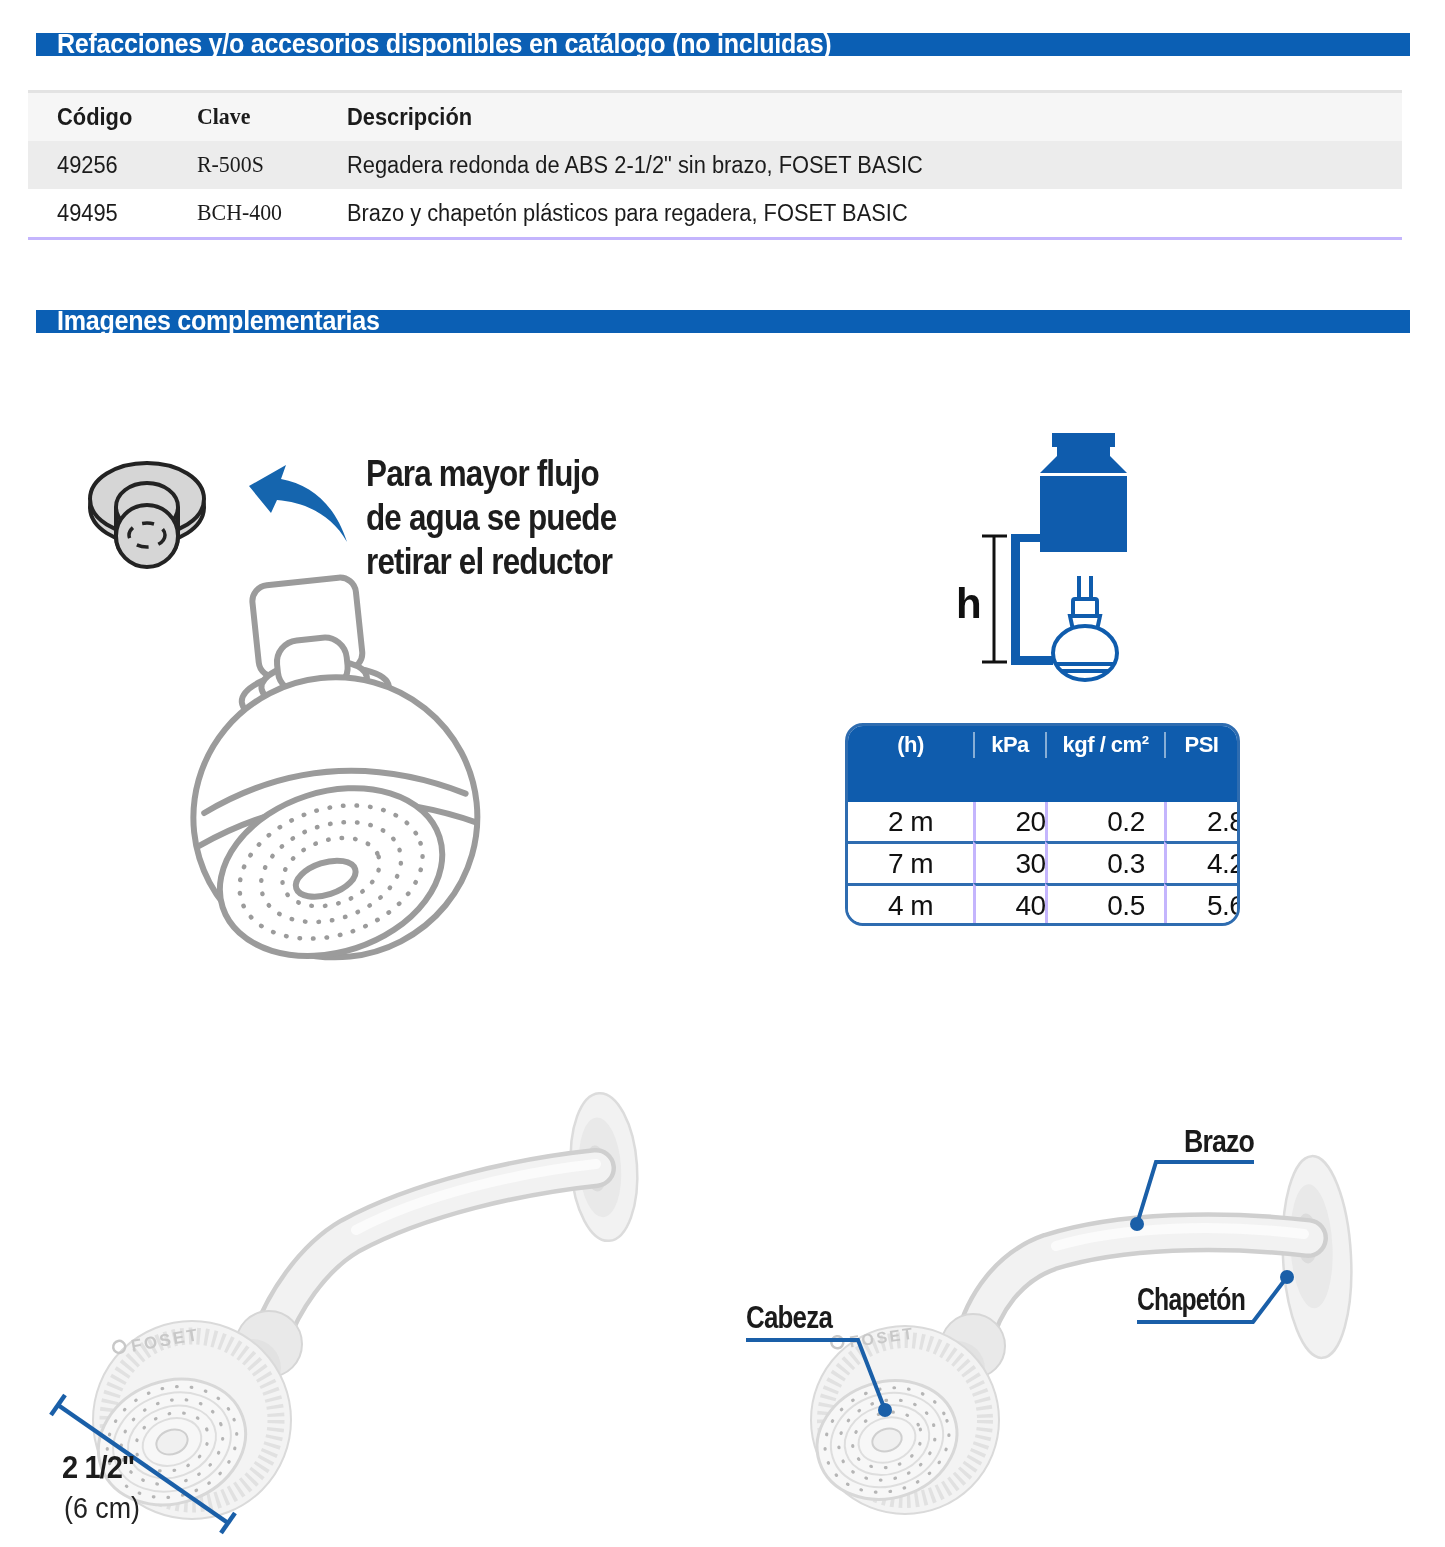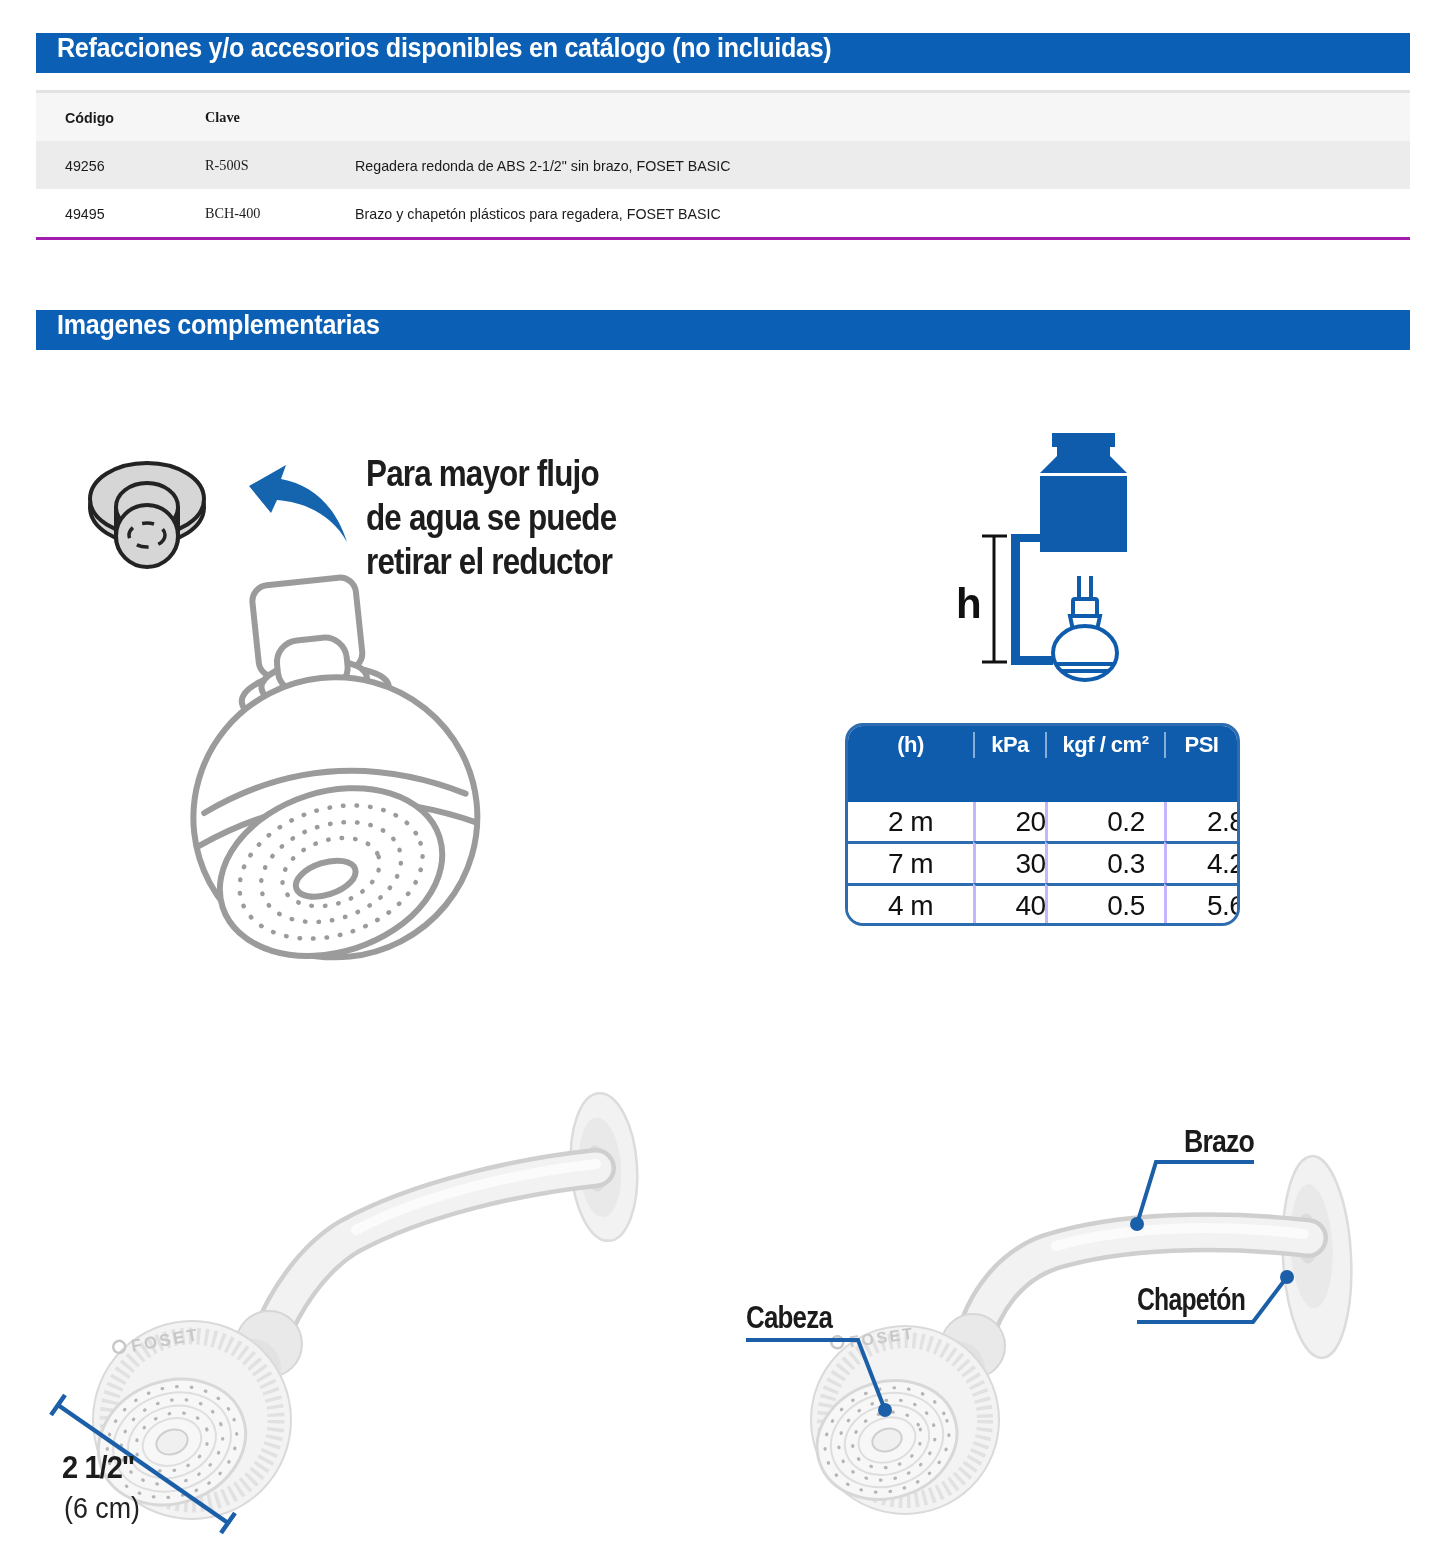--- a/index.html
+++ b/index.html
@@ -2,36 +2,36 @@
 <html><head>
 <meta charset="utf-8">
 <style>
   html,body { margin:0; padding:0; background:#ffffff; }
   * { box-sizing:border-box; }
   #page {
     position:relative; width:1445px; height:1547px; background:#ffffff;
     font-family:"Liberation Sans", sans-serif; color:#1b1b1b; overflow:hidden;
   }
   .bluebar {
-    position:absolute; left:36px; width:1374px; height:40px;
-    background:#0b5fb4; color:#ffffff; display:flex; align-items:flex-start;
+    position:absolute; left:36px; width:1374px; height:23px;
+    background:#0b5fb4; color:#ffffff; display:flex; align-items:center;
     padding-left:21px;
   }
   .bluebar span {
     font-weight:bold; font-size:27px; letter-spacing:-0.3px; white-space:nowrap;
     display:inline-block; transform:scaleX(.93); transform-origin:left center;
   }
   #bar-refacciones { top:33px; }
   #bar-imagenes   { top:310px; }
 
   
   .parts-table {
-    position:absolute; left:36px; top:90px; width:1374px;
-    border-top:3px solid #e3e3e3; border-bottom:3px solid #a21caf;
-    font-size:15px;
+    position:absolute; left:28px; top:90px; width:1374px;
+    border-top:3px solid #e3e3e3; border-bottom:3px solid #c4b5fd;
+    font-size:23px;
   }
   .pt-row { display:flex; height:48px; align-items:center; }
   .pt-row.hdr { background:#f6f6f6; font-weight:bold; }
   .pt-row.r1  { background:#ececec;justify-content:space-between; }
   .pt-row.r2  { background:#ffffff; }
   .pt-c1 { width:165px; padding-left:29px; }
   .pt-c2 { width:150px; padding-left:4px;font-family:Liberation Serif, serif; }
   .pt-c3 { flex:1; padding-left:4px; }
   .pt-row span { display:inline-block; transform:scaleX(.95); transform-origin:left center; white-space:nowrap; }
 
@@ -76,20 +76,21 @@
 <div id="page">
 
   <div class="bluebar" id="bar-refacciones">
     <span>Refacciones y/o accesorios disponibles en catálogo (no incluidas)</span>
   </div>
 
   <div class="parts-table">
     <div class="pt-row hdr">
       <div class="pt-c1"><span>Código</span></div>
       <div class="pt-c2"><span>Clave</span></div>
+      <div class="pt-c3"><span>Descripción</span></div>
     </div>
     <div class="pt-row r1">
       <div class="pt-c1"><span>49256</span></div>
       <div class="pt-c2"><span>R-500S</span></div>
       <div class="pt-c3"><span>Regadera redonda de ABS 2-1/2" sin brazo, FOSET BASIC</span></div>
     </div>
     <div class="pt-row r2">
       <div class="pt-c1"><span>49495</span></div>
       <div class="pt-c2"><span>BCH-400</span></div>
       <div class="pt-c3"><span>Brazo y chapetón plásticos para regadera, FOSET BASIC</span></div>

